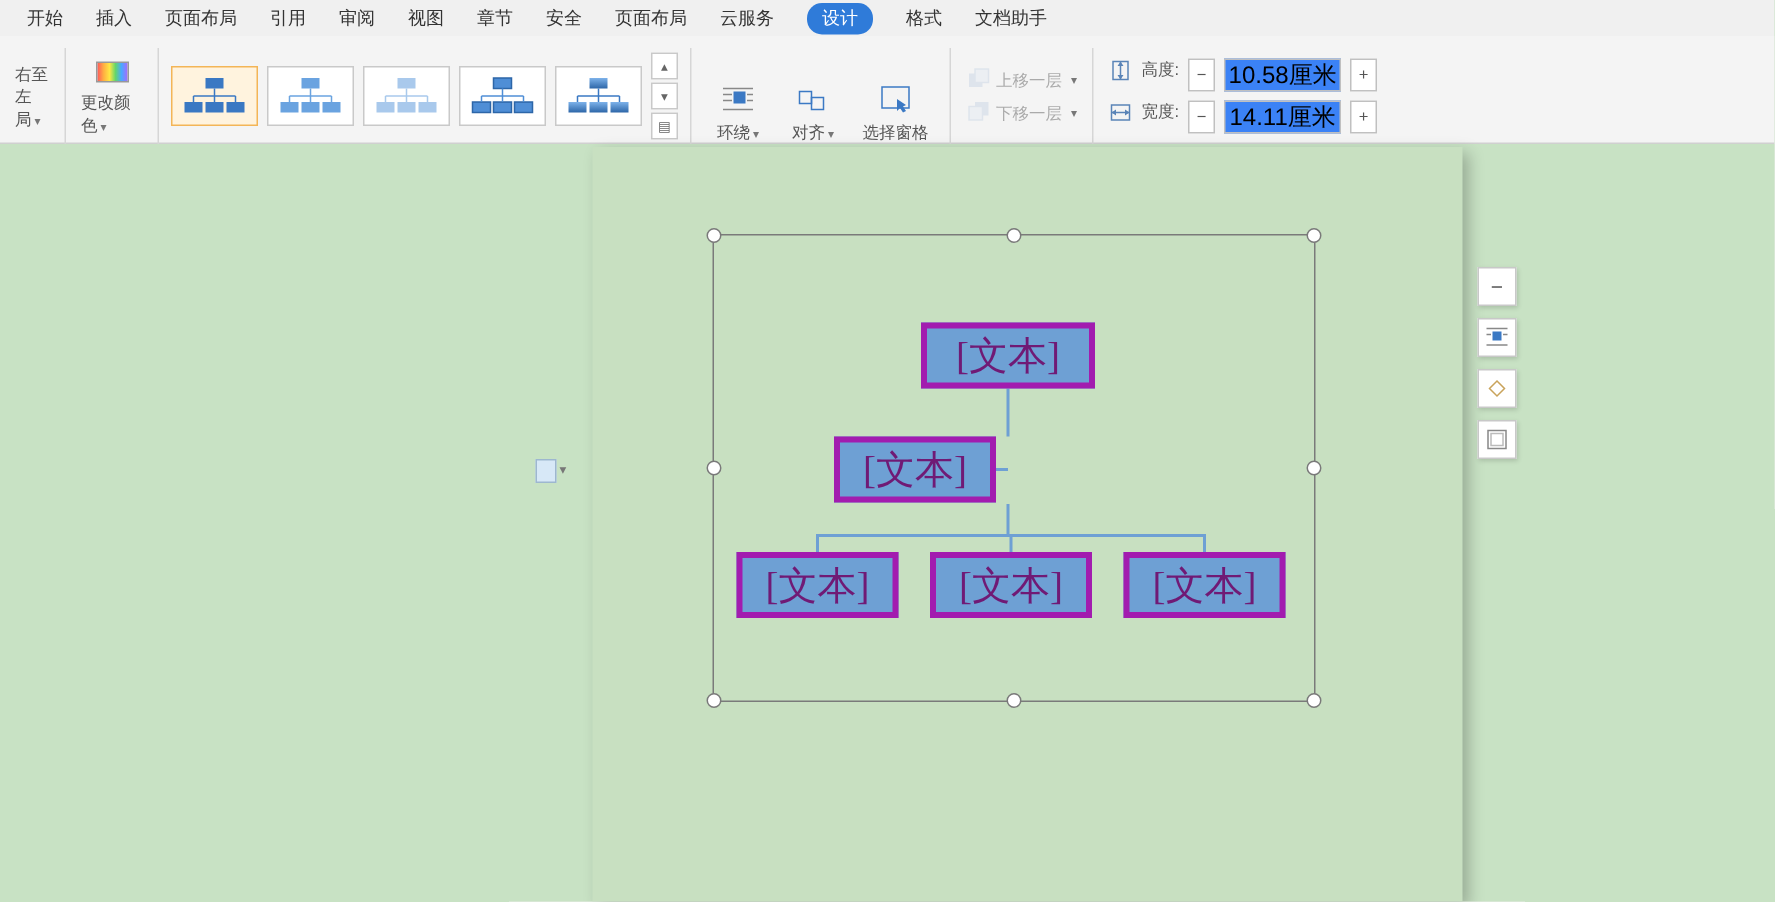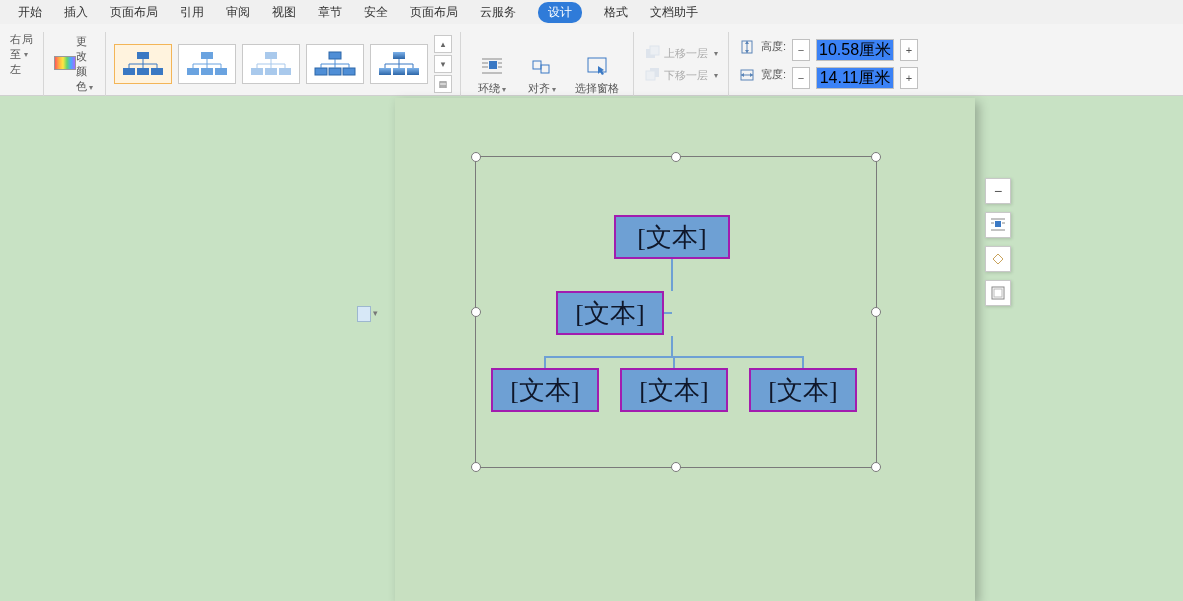--- a/index.html
+++ b/index.html
@@ -8,21 +8,21 @@
   
   .tabstrip { height: 24px; display: flex; align-items: center; gap: 22px;
               padding-left: 18px; font-size: 12px; color: #333; }
   .tabstrip span { cursor: pointer; }
   .tabstrip .active { background:#2f7bd9; color:#fff; padding:2px 10px; border-radius:10px; }
 
   
   .ribbon { height: 72px; background:#f4f4f4; border-bottom:1px solid #d0d0d0;
             display:flex; align-items:flex-start; padding-top:8px; position:relative;}
   .grp { height:64px; border-right:1px solid #d6d6d6; padding:0 10px;
-         display:flex; flex-direction:row; align-items:center; justify-content:center; font-size:11px; color:#555;}
+         display:flex; flex-direction:column; align-items:center; justify-content:center; font-size:11px; color:#555;}
   .grp .ico { width:22px; height:22px; margin-bottom:2px; display:flex; align-items:center; justify-content:center;}
   .caret { font-size:8px; margin-left:2px; color:#777;}
   .r2l .lbl2{font-size:11px;}
 
   
   .palette{ width:22px;height:14px;background:linear-gradient(90deg,#ff5a5a,#ffae42,#ffe642,#63d66b,#4aa8ff,#a46bff);border:1px solid #999;}
 
   
   .gallery{ display:flex; align-items:center; gap:6px; padding:0 8px; height:64px;
             border-right:1px solid #d6d6d6;}
@@ -63,21 +63,21 @@
 
   
   .selframe{position:absolute;left:80px;top:58px;width:402px;height:312px;border:1px solid #7a7a7a;}
   .handle{position:absolute;width:10px;height:10px;background:#fff;border:1px solid #7a7a7a;border-radius:50%;}
   .h-tl{left:-5px;top:-5px;} .h-tr{right:-5px;top:-5px;}
   .h-bl{left:-5px;bottom:-5px;} .h-br{right:-5px;bottom:-5px;}
   .h-t{left:50%;top:-5px;margin-left:-5px;} .h-b{left:50%;bottom:-5px;margin-left:-5px;}
   .h-l{left:-5px;top:50%;margin-top:-5px;} .h-r{right:-5px;top:50%;margin-top:-5px;}
 
   
-  .node{position:absolute;background:#6ea0d4;border:2px solid #a21caf;color:#0f172a;
+  .node{position:absolute;background:#6ea0d4;border:4px solid #a21caf;color:#701a75;
         font-family:"SimSun",serif;font-size:26px;display:flex;align-items:center;justify-content:center;}
   .n1{left:219px;top:117px;width:116px;height:44px;}
   .n2{left:161px;top:193px;width:108px;height:44px;}
   .n3{left:96px;top:270px;width:108px;height:44px;}
   .n4{left:225px;top:270px;width:108px;height:44px;}
   .n5{left:354px;top:270px;width:108px;height:44px;}
   
   .conn{position:absolute;background:#6ea0d4;}
   .cv1{left:276px;top:161px;width:2px;height:32px;} 
   .cvmidh{left:215px;top:214px;width:62px;height:2px;}

